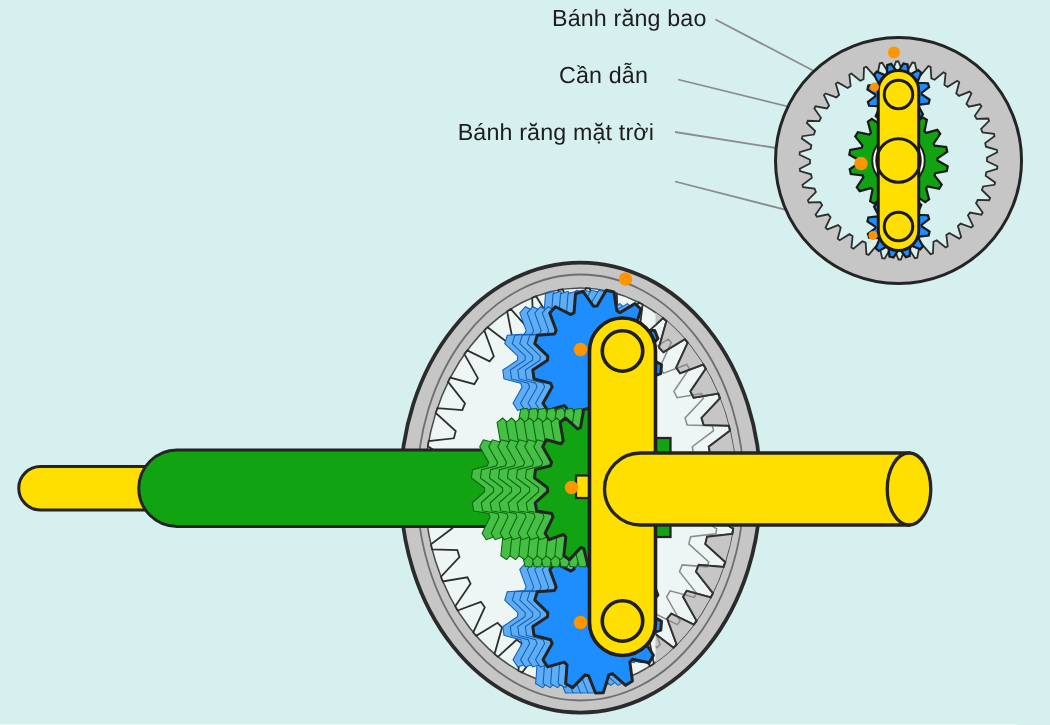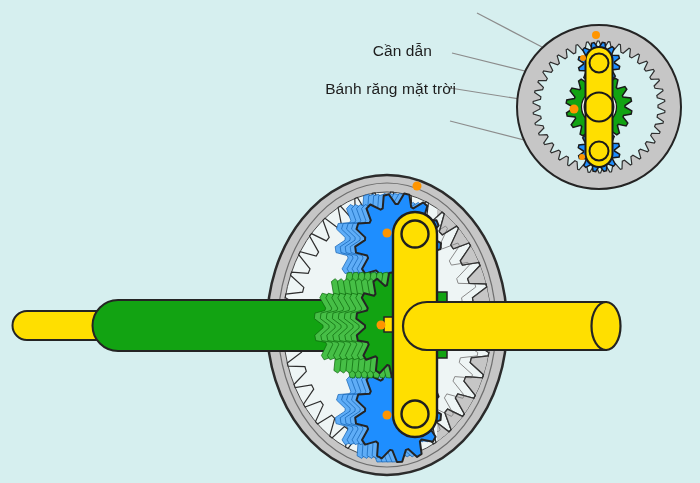--- a/index.html
+++ b/index.html
@@ -4,21 +4,21 @@
 <style>
   html,body{margin:0;padding:0;background:#fff}
   .stage{position:relative;width:700px;height:483px;overflow:hidden;
          background:var(--background,#d6efef);
          font-family:"Liberation Sans",sans-serif}
   svg{position:absolute;left:0;top:0}
   .lbl{position:absolute;font-size:15.5px;line-height:20px;color:var(--label_text,#1d1d1d);
        white-space:nowrap;letter-spacing:.1px}
   .lbl-1{top:3px;right:229px}
   .lbl-2{top:41px;right:268px}
-  .lbl-3{top:79px;right:244px}
+  .lbl-3{top:79px;right:264px}
   .lbl-4{top:111px;right:256px}
   .leader{stroke:var(--leader_line,#8c8c8c);stroke-width:1.2;fill:none}
   .f-ring{fill:var(--ring_gear,#c6c6c6)}
   .f-bg{fill:var(--background,#d6efef)}
   .f-int{fill:var(--ring_interior,#eef5f5)}
   .f-carrier{fill:var(--carrier_shaft,#ffdf00)}
   .f-planet{fill:var(--planet_gear,#1e8eff)}
   .f-planet-s{fill:var(--planet_gear_side,#5fadf7);stroke:#1060b2;stroke-width:.7}
   .f-sun{fill:var(--sun_gear,#12a312)}
   .f-sun-s{fill:var(--sun_gear_side,#46bf46);stroke:#0a640a;stroke-width:.7}
@@ -104,15 +104,16 @@
         <circle cx="415" cy="414" r="13.5" fill="none" stroke="#1f1f1f" stroke-width="2.4"></circle>
         <path d="M 427 302 A 24 24 0 0 0 427 350 L 606 350 L 606 302 Z" class="f-carrier" stroke="#242424" stroke-width="2.2"></path>
         <ellipse cx="606" cy="326" rx="14.5" ry="24" class="f-carrier" stroke="#242424" stroke-width="2.2"></ellipse>
         <circle cx="417" cy="186" r="4.5" class="f-marker s-none"></circle>
         <circle cx="387" cy="233" r="4.5" class="f-marker s-none"></circle>
         <circle cx="381" cy="325" r="4.5" class="f-marker s-none"></circle>
         <circle cx="387" cy="415" r="4.5" class="f-marker s-none"></circle>
       </g>
   </svg>
 
+  <div class="lbl lbl-1">Bánh răng bao</div>
   <div class="lbl lbl-2">Cần dẫn</div>
   <div class="lbl lbl-3">Bánh răng mặt trời</div>
 </div>
 
 </body></html>

